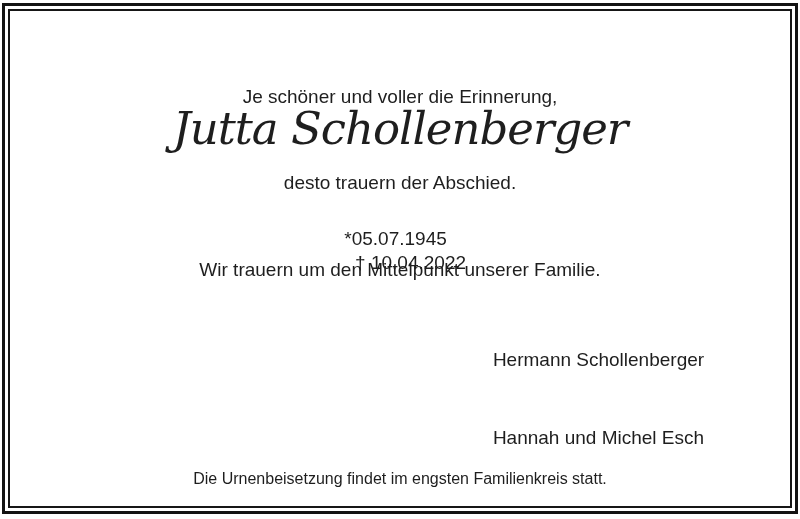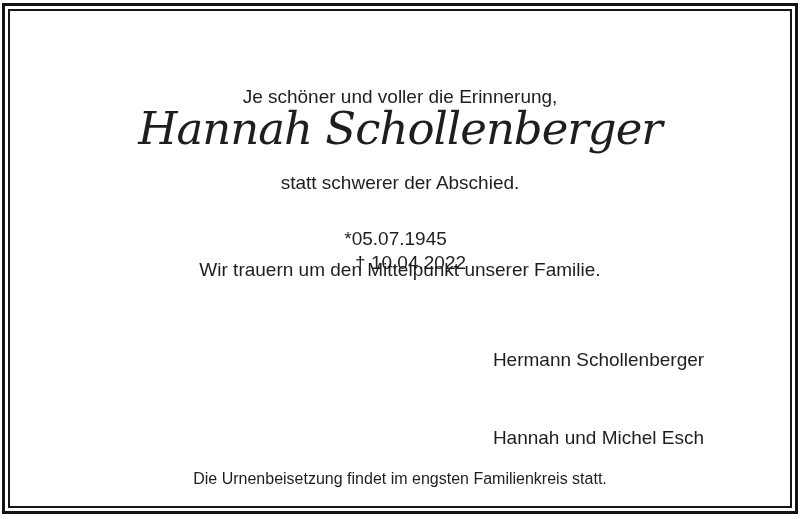--- a/index.html
+++ b/index.html
@@ -86,24 +86,24 @@
 <body>
 
 <div class="frame-outer">
   <div class="frame-inner"></div>
 </div>
 
 <div class="content">
 
   <div class="txt quote">
     <div>Je schöner und voller die Erinnerung,</div>
-    <div>statt schwerer der Abschied.</div>
+    <div>desto trauern der Abschied.</div>
   </div>
 
-  <div class="txt name">Hannah Schollenberger</div>
+  <div class="txt name">Jutta Schollenberger</div>
 
 
   <div class="txt dates">
     <span class="birth">*05.07.1945</span>
     <span class="death">† 10.04.2022</span>
   </div>
 
   <div class="txt mourning">Wir trauern um den Mittelpunkt unserer Familie.</div>
 
   <div class="txt family">

